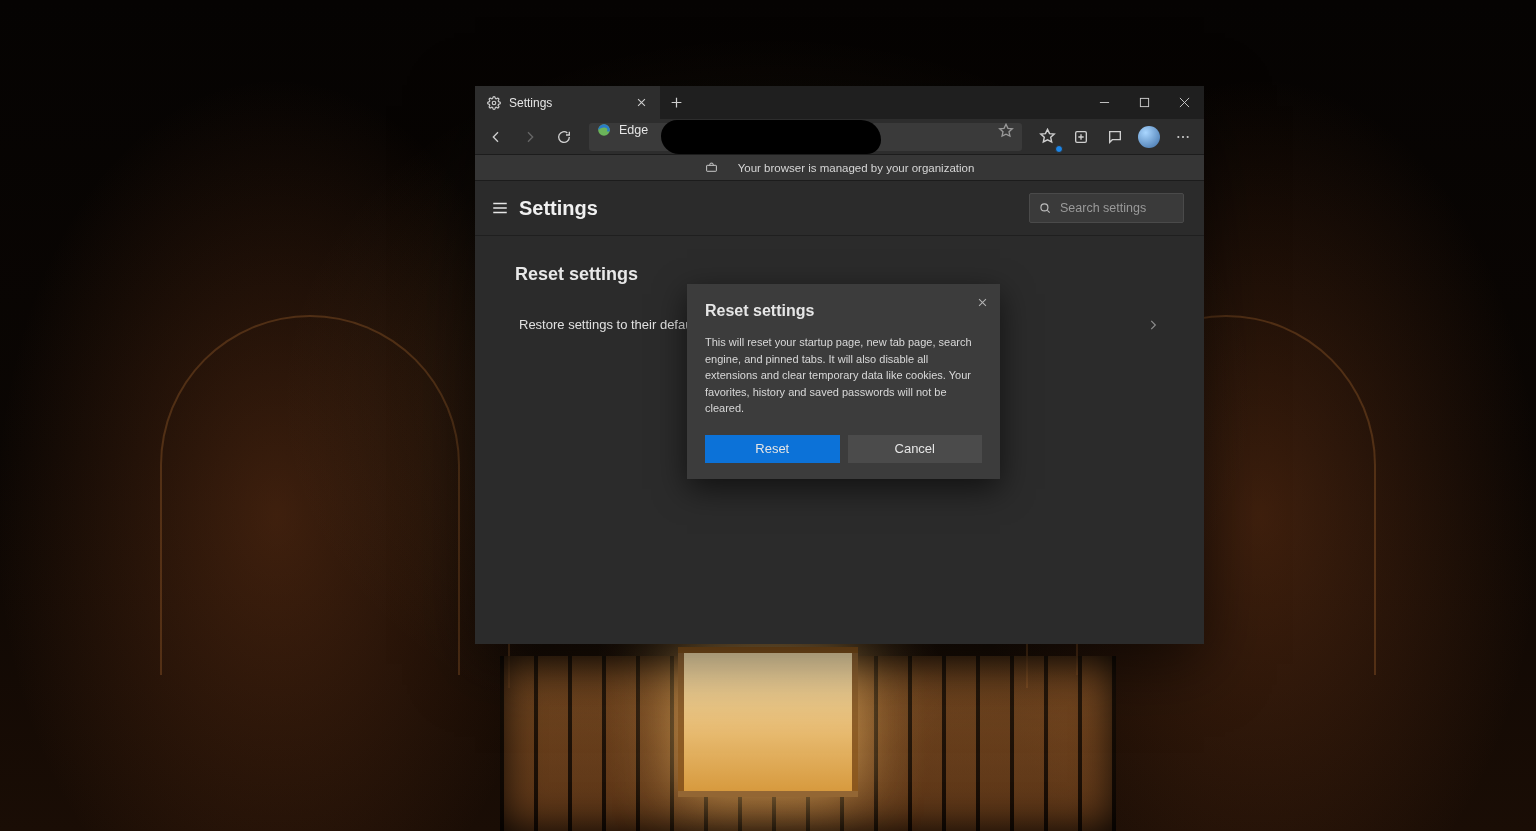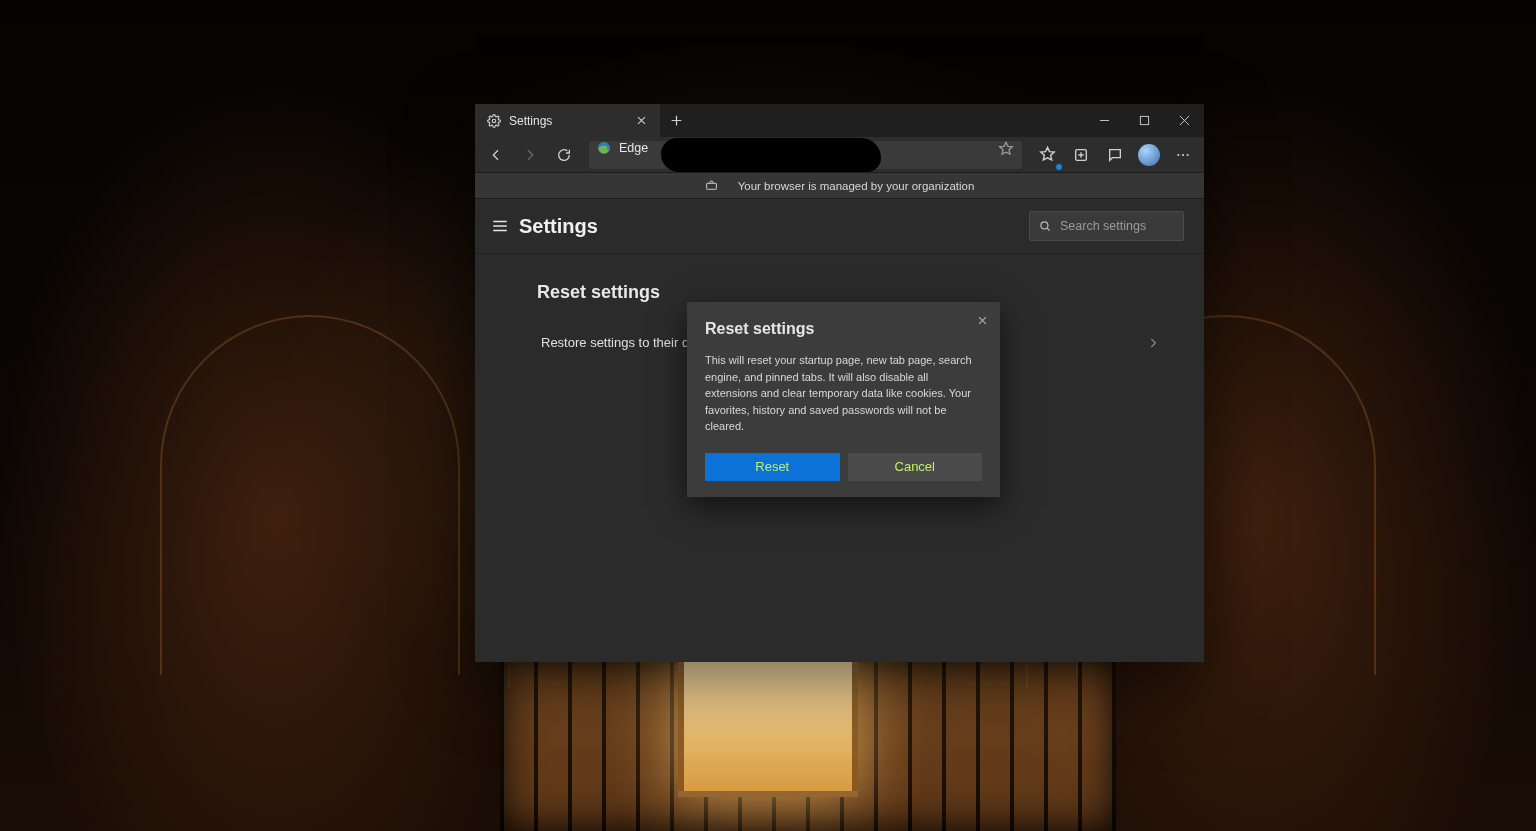--- a/index.html
+++ b/index.html
@@ -36,21 +36,21 @@
     position:absolute; left:50%; transform:translateX(-50%); bottom:34px;
     width:180px; height:150px;
     background: linear-gradient(#ffe8b5, #d79a3e);
     border: 6px solid rgba(120,70,20,.8);
     box-shadow: 0 0 60px rgba(255,200,110,.6);
   }
 
   
   .browser {
     position: absolute;
-    left: 475px; top: 104px;
+    left: 475px; top: 86px;
     width: 729px; height: 558px;
     background: #2b2b2b;
     color: #cfcfcf;
     box-shadow: 0 20px 60px rgba(0,0,0,.55);
     display: flex; flex-direction: column;
   }
 
   
   .tab-strip {
     height: 33px; background: #1f1f1f;
@@ -131,21 +131,21 @@
     width: 155px; height: 30px; background:#3a3a3a; border:1px solid #4a4a4a;
     border-radius:2px; display:flex; align-items:center; padding:0 8px; gap:8px;
   }
   .search-box input {
     flex:1; background:transparent; border:none; outline:none;
     color:#0ea5e9; font-size:12.5px;
   }
   .search-box input::placeholder { color:#9a9a9a; }
 
   
-  .content { padding: 28px 40px 20px 62px; position:relative; flex:1; color:#cfcfcf; }
+  .content { padding: 28px 40px 20px 40px; position:relative; flex:1; color:#cfcfcf; }
   .section-title { font-size:18px; font-weight:600; color:#e8e8e8; margin-bottom:22px; }
 
   .settings-row {
     display:flex; align-items:center; justify-content:space-between;
     padding:10px 4px; font-size:13px; color:#e0e0e0; cursor:pointer;
     border-bottom:1px solid transparent;
   }
   .chevron-right { opacity:.6; }
 
   
@@ -157,21 +157,21 @@
   }
   .dialog .close-x {
     position:absolute; right:8px; top:8px; width:20px; height:20px;
     display:flex; align-items:center; justify-content:center; cursor:pointer; opacity:.7;
   }
   .dialog-title { font-size:16px; font-weight:600; margin-bottom:14px; }
   .dialog-body  { font-size:11px; line-height:1.5; color:#d8d8d8; margin-bottom:18px; }
   .dialog-actions { display:flex; gap:8px; }
   .btn {
     flex:1; height:28px; border:none; cursor:pointer;
-    font-size:13px; color:#bef264; display:flex; align-items:center; justify-content:center;
+    font-size:13px; color:#e5e5e5; display:flex; align-items:center; justify-content:center;
   }
   .btn-primary { background:#0c72d8; }
   .btn-secondary { background:#4b4b4b; }
 
   svg { display:block; }
 </style>
 </head>
 <body>
 
 <div class="wallpaper">

